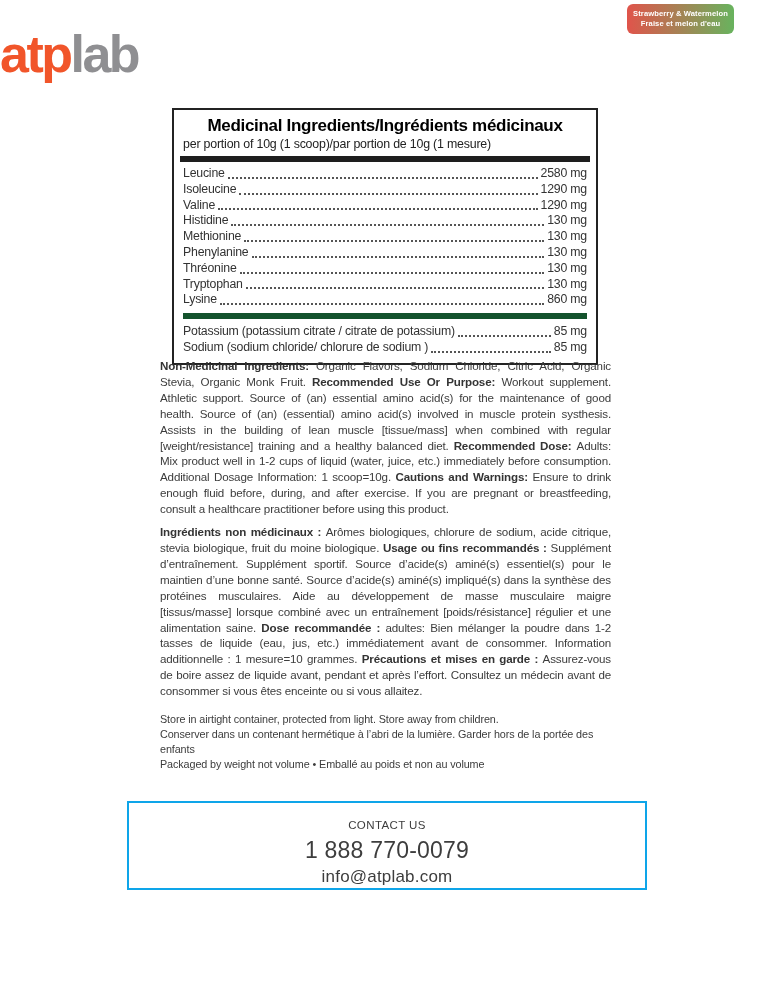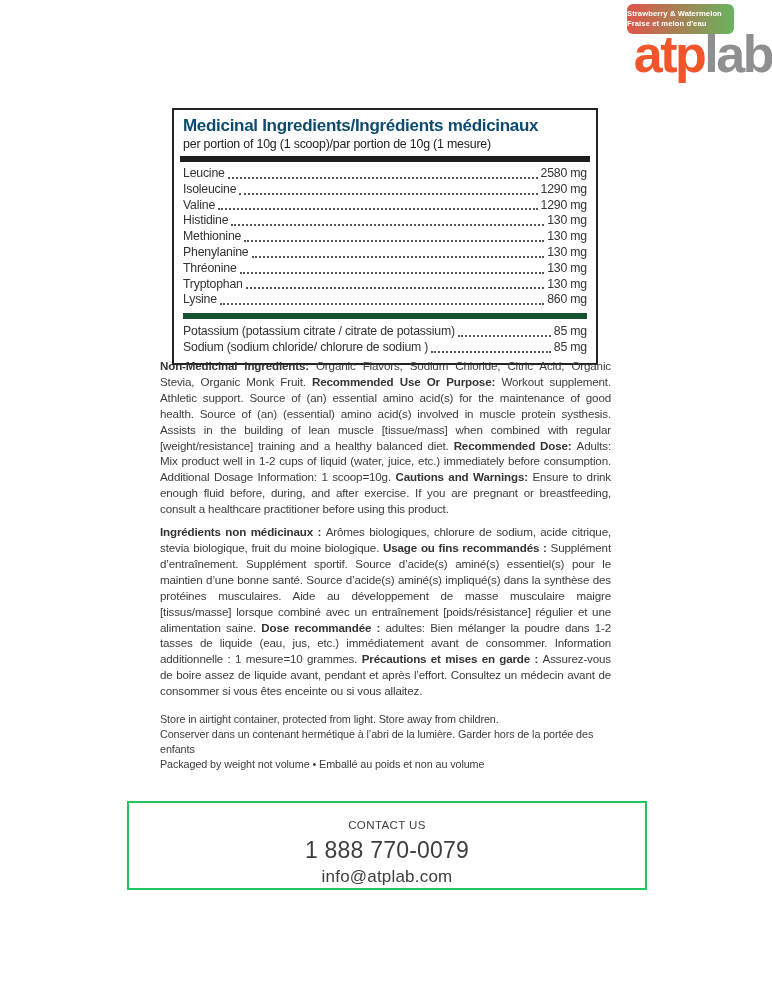--- a/index.html
+++ b/index.html
@@ -13,45 +13,45 @@
     margin: 0 auto;
   }
   
   .badge {
     position: absolute; top: 4px; left: 627px;
     width: 107px; height: 30px;
     border-radius: 6px;
     background: linear-gradient(to right, #e0544b, #68b35e);
     color: #ffffff;
     font-size: 7.6px; font-weight: bold;
-    text-align: left; line-height: 10px;
+    text-align: center; line-height: 10px;
     padding-top: 5px;
     letter-spacing: 0.1px;
   }
   
   .logo {
     position: absolute; top: 28px; left: 0;
-    width: 100%; text-align: right;
+    width: 100%; text-align: left;
     font-size: 52px; font-weight: bold;
     letter-spacing: -2.5px; line-height: 1;
   }
   .logo-atp { color: #f1552a; }
   .logo-lab { color: #8f8f92; }
   
   .mtable {
     position: absolute; top: 108px; left: 172px;
     width: 426px;
     border: 2px solid #232323;
     background: #ffffff;
     padding: 5px 9px 7px 9px;
   }
   .t-title {
-    text-align: left; font-weight: bold;
+    text-align: center; font-weight: bold;
     font-size: 17px; letter-spacing: -0.3px;
-    color: #0c4a6e; line-height: 22px;
+    color: #000000; line-height: 22px;
   }
   .t-sub {
     text-align: left; font-size: 12.4px;
     color: #222222; line-height: 15px;
     letter-spacing: -0.2px;
   }
   .t-bar { height: 6px; background: #1e1e1e; margin: 4px -3px 4px -3px; }
   .t-row {
     display: flex; align-items: flex-end;
     font-size: 12.3px; line-height: 15.8px;
@@ -83,21 +83,21 @@
   .para-fr { margin-top: 7px; }
   .storage {
     margin-top: 13px;
     font-size: 10.8px; line-height: 15px;
     letter-spacing: -0.1px;
   }
   
   .contact {
     position: absolute; top: 801px; left: 127px;
     width: 520px; height: 89px;
-    border: 2px solid #22c55e;
+    border: 2px solid #0ea5e9;
     text-align: center;
     color: #3d3d3d;
   }
   .c-head {
     margin-top: 16px;
     font-size: 11.5px; letter-spacing: 0.4px;
   }
   .c-phone { margin-top: 6px; font-size: 23px; letter-spacing: 0.2px; }
   .c-email { margin-top: 3px; font-size: 17px; letter-spacing: 0.2px; }
 </style>

